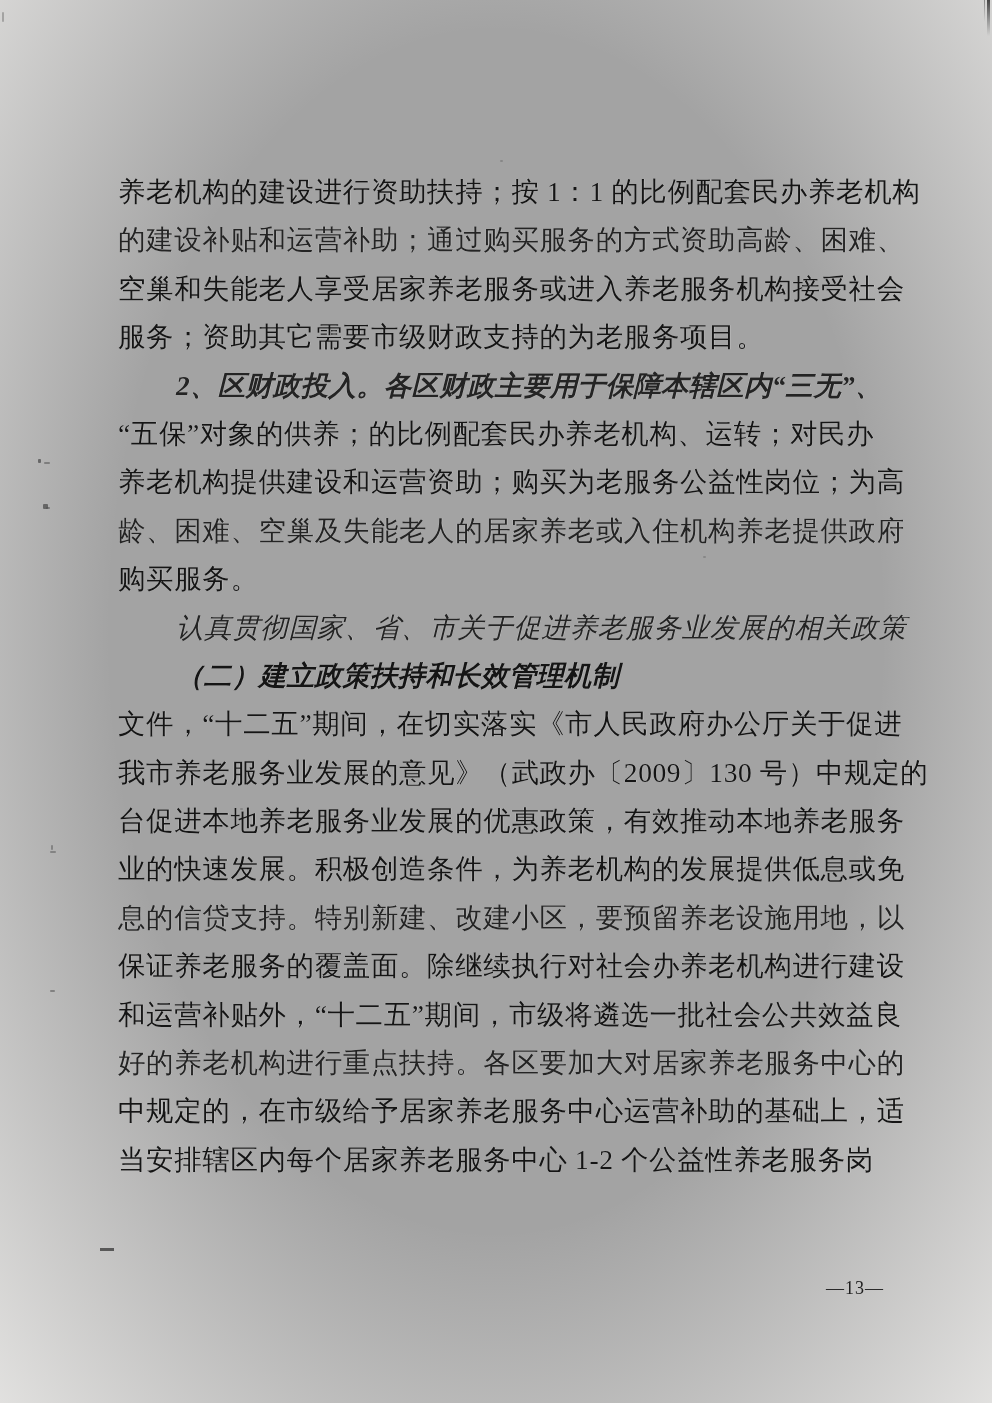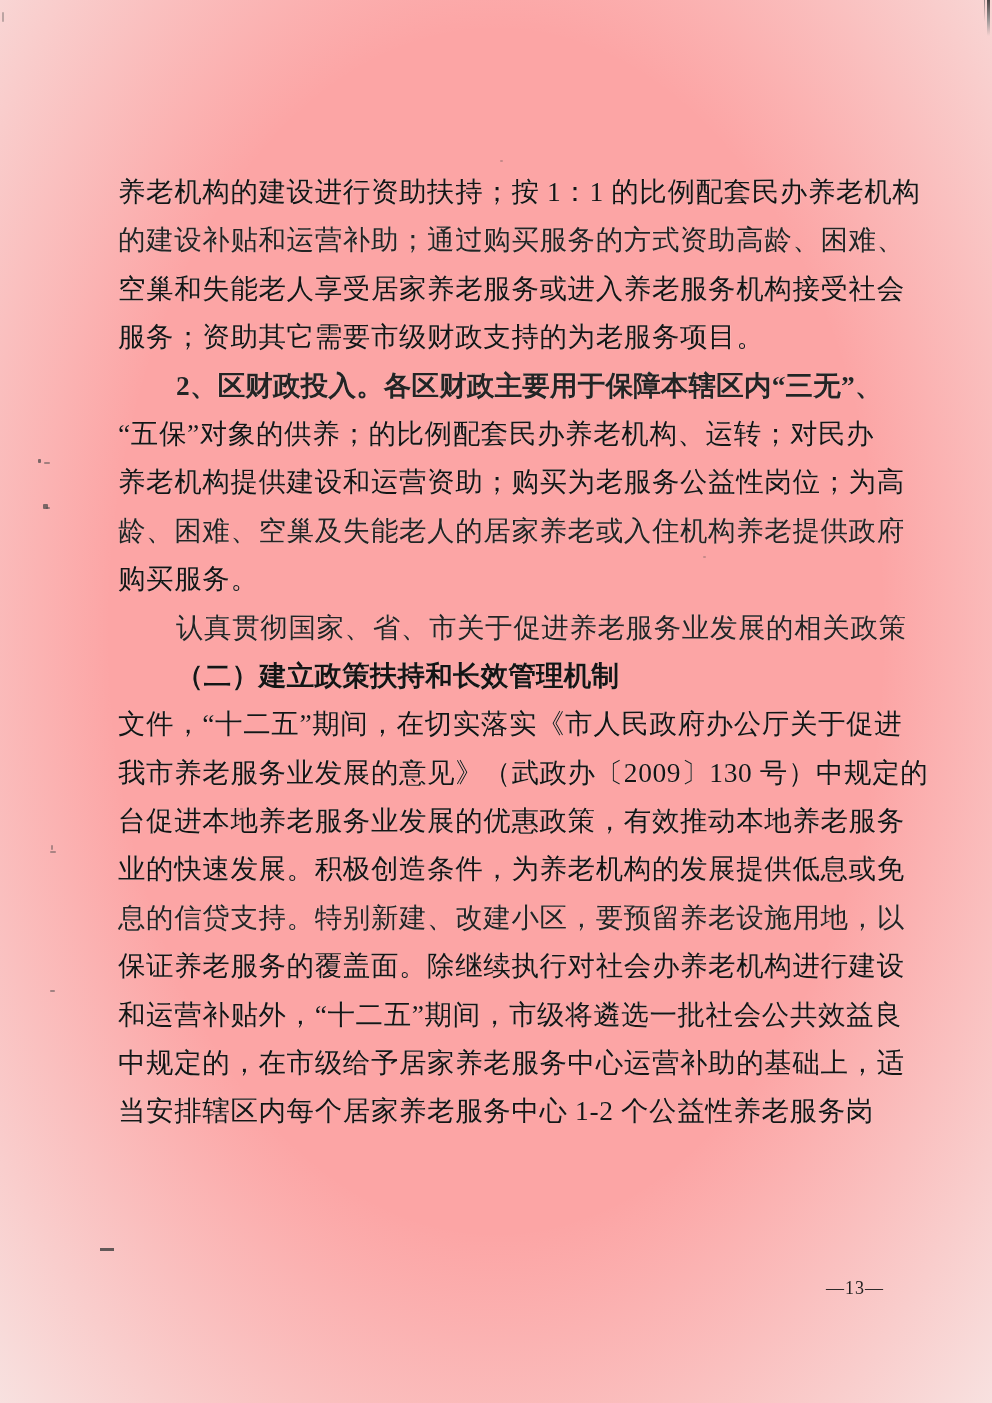--- a/index.html
+++ b/index.html
@@ -6,21 +6,21 @@
   html, body {
     margin: 0;
     padding: 0;
     background: #ffffff;
   }
 
   #page {
     position: relative;
     width: 992px;
     height: 1403px;
-    background: #fca5a5;
+    background: #a3a3a3;
     overflow: hidden;
     font-family: "Liberation Serif", "DejaVu Serif", serif;
   }
 
   
   #paper-tint {
     position: absolute;
     inset: 0;
     background:
       radial-gradient(ellipse at 50% 45%, rgba(255,255,255,0) 55%, rgba(246,245,243,0.75) 100%);
@@ -69,21 +69,21 @@
     font-size: 27.5px;
     color: #1a1a1a;
     letter-spacing: 0.6px;
     text-rendering: optimizeLegibility;
   }
 
   .line.heading {
     font-weight: bold;
     letter-spacing: 0.2px;
   }
-  .line.indent2 { padding-left: 58px; }
+  .line.indent2 { padding-left: 58px; font-style: italic; }
 
   
   .line span.ink {
     display: inline;
     color: #151515;
     text-shadow:
       0.35px 0 0 rgba(255,255,255,0.35),
       -0.35px 0.35px 0 rgba(255,255,255,0.28);
   }
 
@@ -143,20 +143,21 @@
       <div class="line"><span class="ink">购买服务。</span></div>
       <div class="line indent2 soft"><span class="ink">认真贯彻国家、省、市关于促进养老服务业发展的相关政策</span></div>
       <div class="line heading indent2"><span class="ink">（二）建立政策扶持和长效管理机制</span></div>
       <div class="line"><span class="ink">文件，“十二五”期间，在切实落实《市人民政府办公厅关于促进</span></div>
       <div class="line"><span class="ink">我市养老服务业发展的意见》（武政办〔2009〕130 号）中规定的</span></div>
       <div class="line"><span class="ink">台促进本地养老服务业发展的优惠政策，有效推动本地养老服务</span></div>
       <div class="line"><span class="ink">业的快速发展。积极创造条件，为养老机构的发展提供低息或免</span></div>
       <div class="line soft"><span class="ink">息的信贷支持。特别新建、改建小区，要预留养老设施用地，以</span></div>
       <div class="line"><span class="ink">保证养老服务的覆盖面。除继续执行对社会办养老机构进行建设</span></div>
       <div class="line"><span class="ink">和运营补贴外，“十二五”期间，市级将遴选一批社会公共效益良</span></div>
+      <div class="line soft"><span class="ink">好的养老机构进行重点扶持。各区要加大对居家养老服务中心的</span></div>
       <div class="line"><span class="ink">中规定的，在市级给予居家养老服务中心运营补助的基础上，适</span></div>
       <div class="line"><span class="ink">当安排辖区内每个居家养老服务中心 1-2 个公益性养老服务岗</span></div>
     </div>
 
   <div id="bottom-left-mark"></div>
 
   <div id="page-number">—13—</div>
 
 </div>
 

